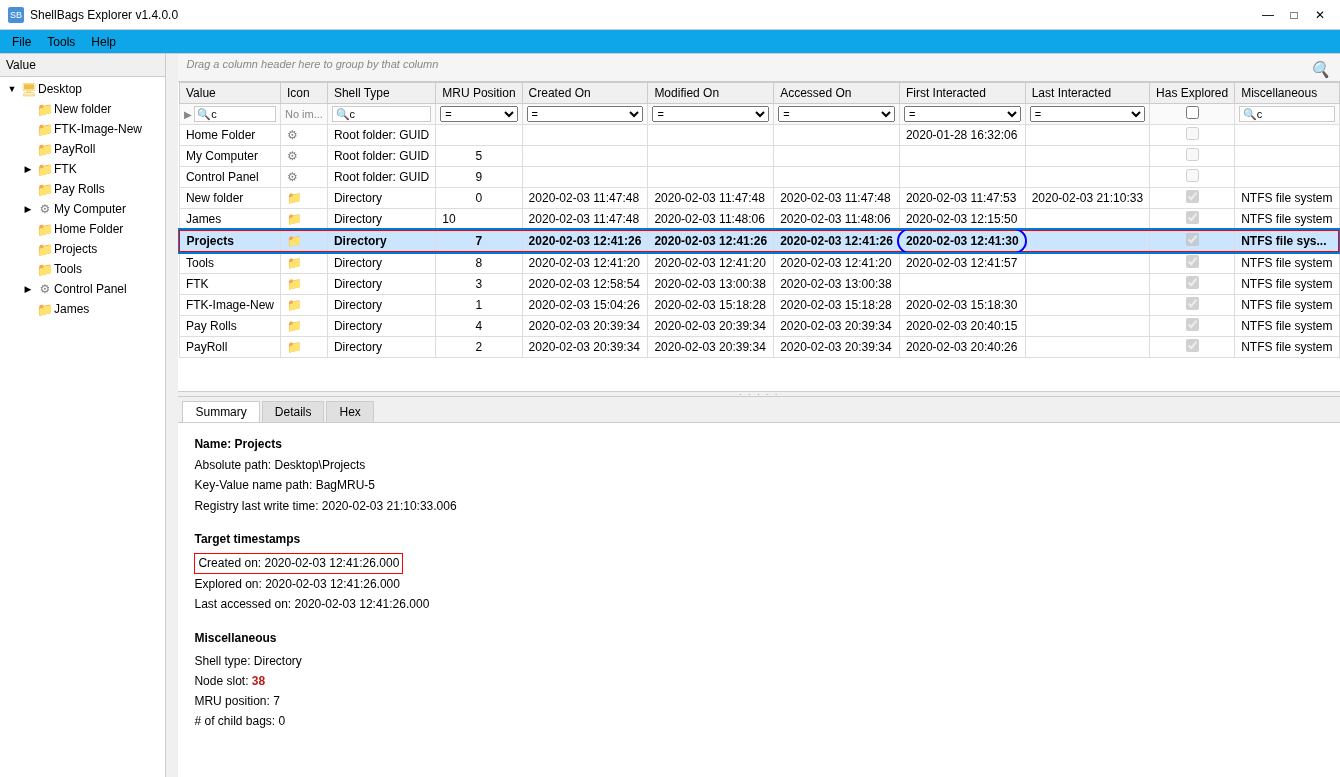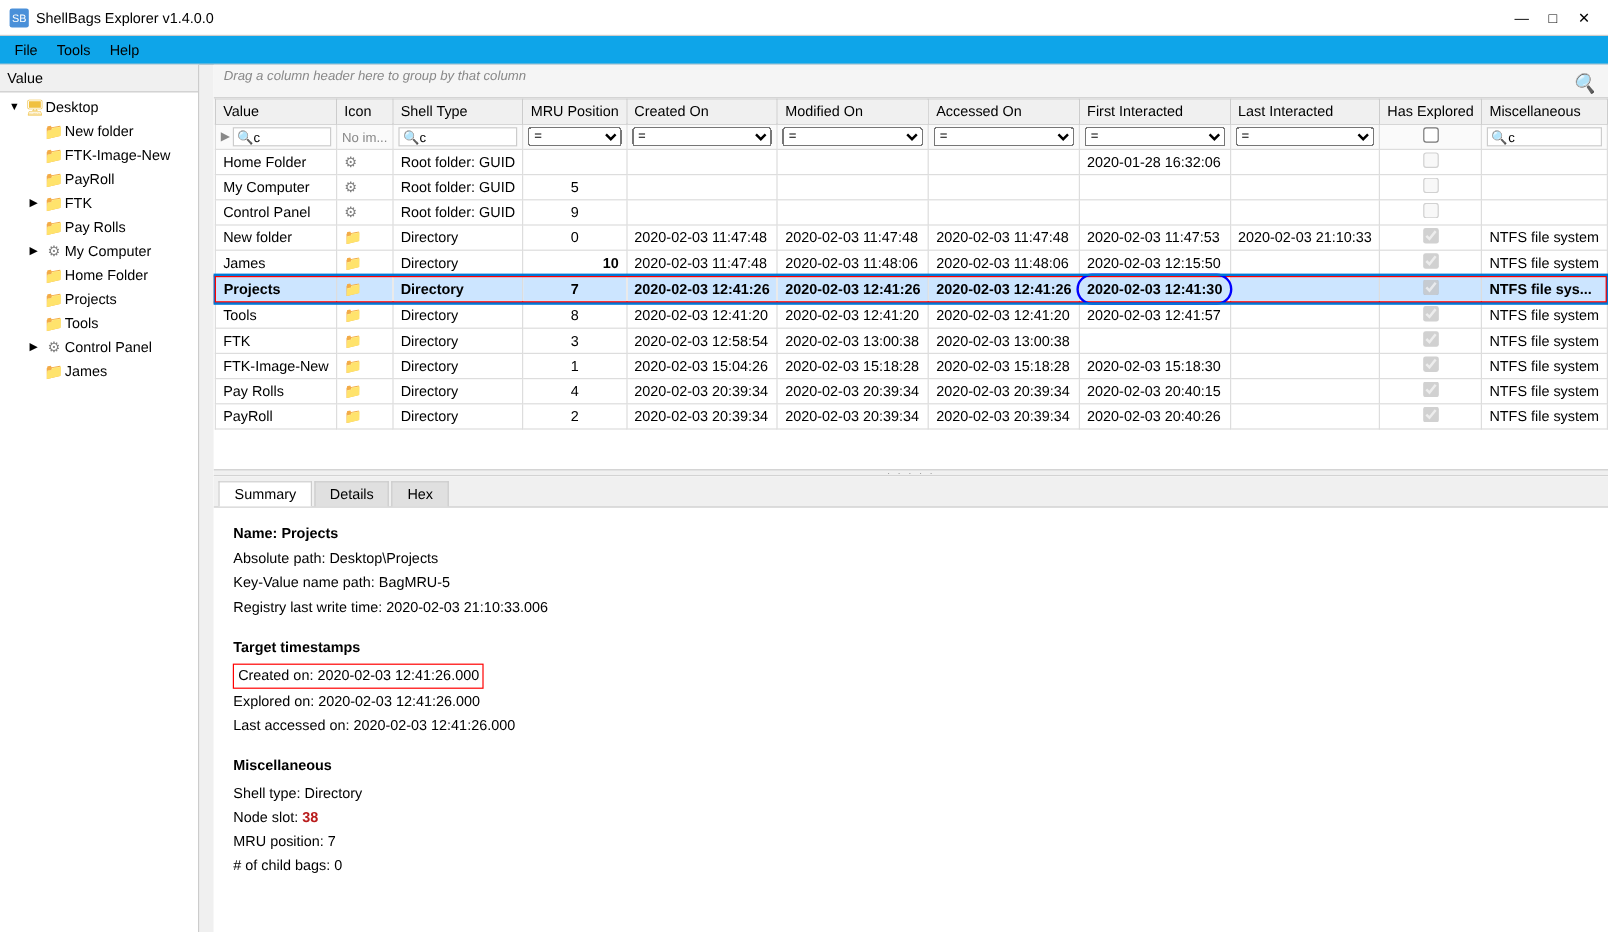--- a/index.html
+++ b/index.html
@@ -274,21 +274,21 @@
                 <td>2020-02-03 11:47:48</td>
                 <td>2020-02-03 11:47:53</td>
                 <td>2020-02-03 21:10:33</td>
                 <td class="checkbox-cell"><input type="checkbox" checked="" disabled="" style=""></td>
                 <td>NTFS file system</td>
               </tr>
               <tr>
                 <td>James</td>
                 <td><span style="color:#f0c040;">📁</span></td>
                 <td>Directory</td>
-                <td style="text-align: right; font-weight: bold;">10</td>
+                <td style="text-align: left;">10</td>
                 <td>2020-02-03 11:47:48</td>
                 <td>2020-02-03 11:48:06</td>
                 <td>2020-02-03 11:48:06</td>
                 <td>2020-02-03 12:15:50</td>
                 <td></td>
                 <td class="checkbox-cell"><input type="checkbox" checked="" disabled="" style=""></td>
                 <td>NTFS file system</td>
               </tr>
               <tr style="background: rgb(204, 229, 255); outline: rgb(0, 120, 215) solid 2px; font-weight: bold; border: 2px solid red;">
                 <td><strong>Projects</strong></td>

